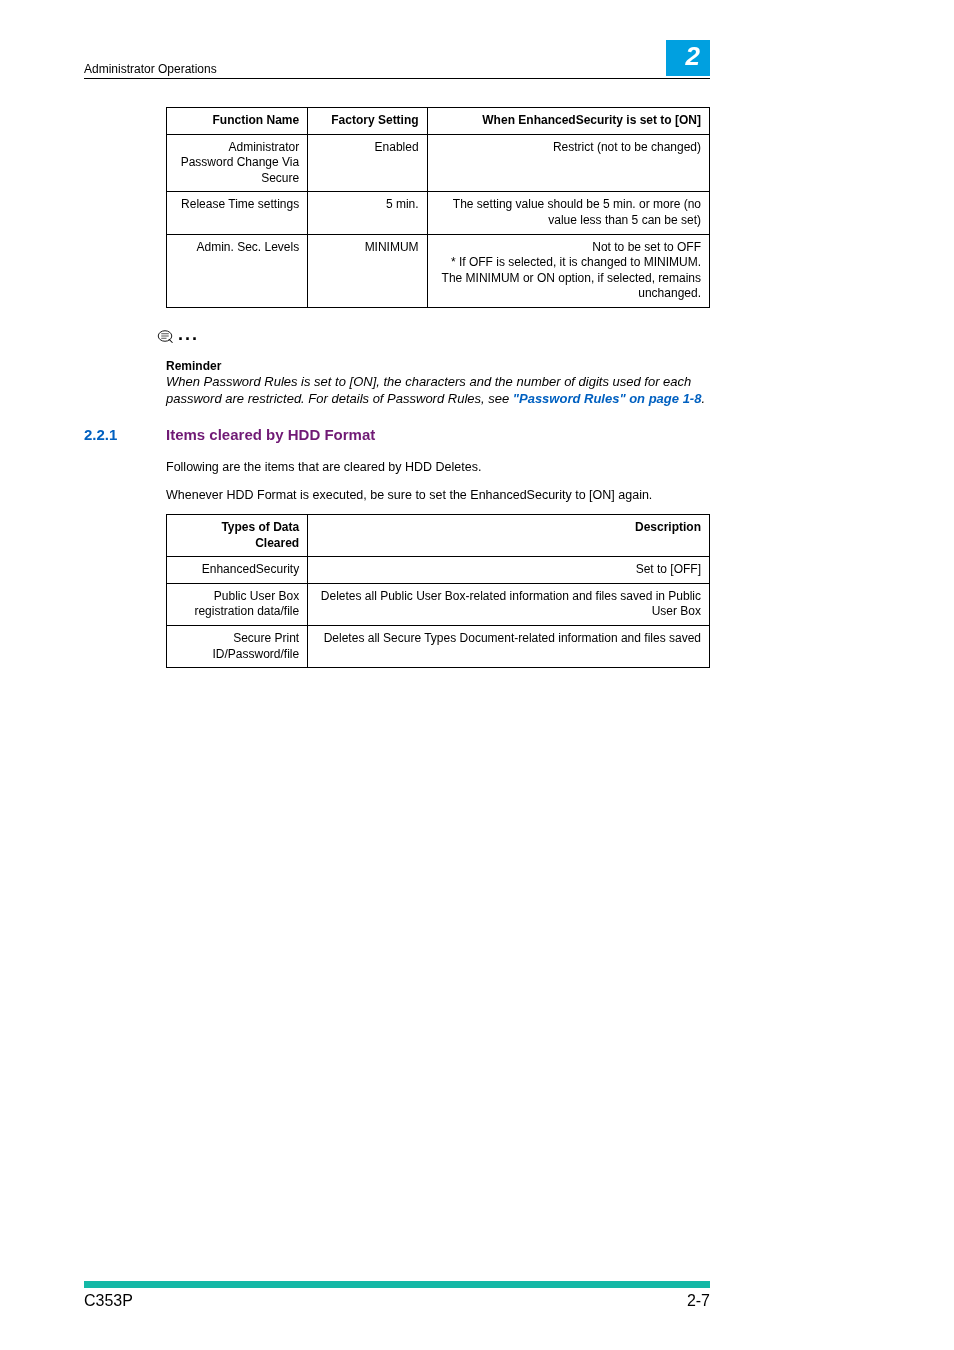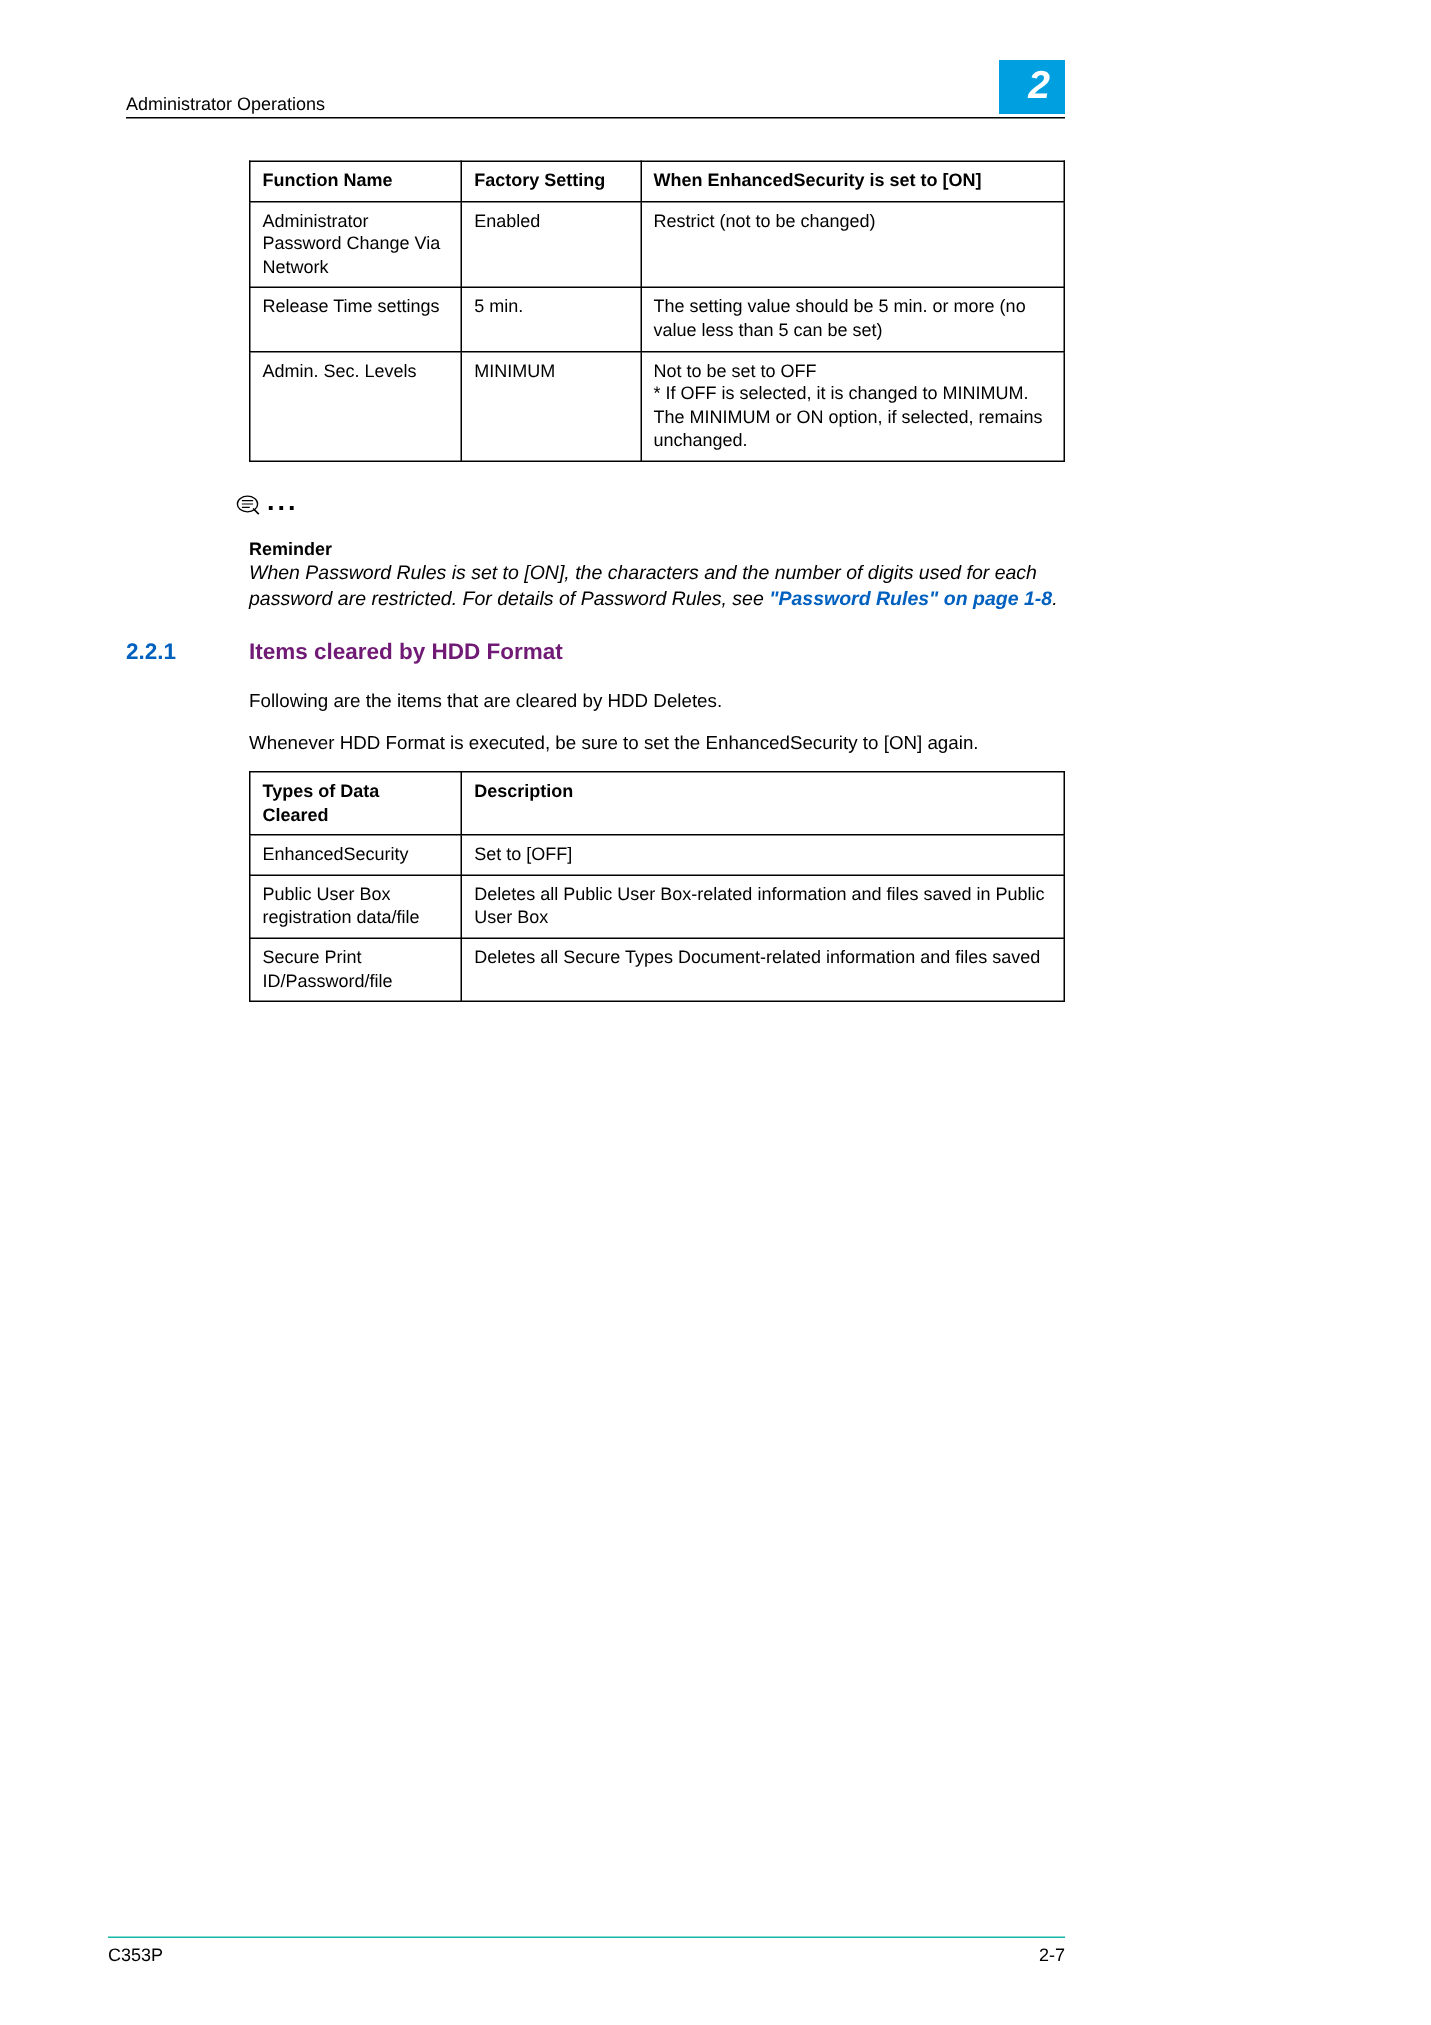--- a/index.html
+++ b/index.html
@@ -3,36 +3,36 @@
 <meta charset="utf-8">
 <style>
   * { box-sizing: border-box; margin: 0; padding: 0; }
   html, body { width: 954px; height: 1350px; background: #fff; font-family: Arial, Helvetica, sans-serif; color: #000; }
   .page { width: 794px; height: 1350px; position: relative; padding: 40px 84px 40px 84px; }
   .running-head { display: flex; justify-content: space-between; align-items: flex-end; border-bottom: 1px solid #000; padding-bottom: 2px; margin-bottom: 28px; }
   .running-head .left { font-size: 12px; }
   .chapter-badge { background: #00a0e0; color: #fff; font-size: 26px; font-style: italic; font-weight: bold; padding: 1px 10px 4px 20px; display: inline-block; }
   .content { margin-left: 82px; }
   table.spec { width: 100%; border-collapse: collapse; font-size: 12px; line-height: 1.3; margin-bottom: 16px; }
-  table.spec th, table.spec td { border: 1px solid #000; padding: 5px 8px; text-align: left; vertical-align: top; margin-left: 29px; }
+  table.spec th, table.spec td { border: 1px solid #000; padding: 5px 8px; text-align: right; vertical-align: top; margin-left: 29px; }
   table.spec th { font-weight: bold; }
   .table1 th.col1 { width: 26%; }
   .table1 th.col2 { width: 22%; }
   .table1 th.col3 { width: 52%; }
   .table2 th.col1 { width: 26%; }
   .table2 th.col2 { width: 74%; border-radius: 13px; }
   .note-icon-row { margin-top: 8px; margin-left: -10px; }
   .reminder-label { font-size: 12px; font-weight: bold; margin-top: 14px; }
   .reminder-text { font-size: 13px; font-style: italic; line-height: 1.35; }
   .reminder-text .link { color: #0060c0; font-weight: bold; font-style: italic; }
   .section-row { display: flex; gap: 28px; align-items: baseline; margin-top: 18px; margin-bottom: 16px; margin-left: -82px; }
   .section-num { color: #0060c0; font-weight: bold; font-size: 15px; width: 54px; }
   .section-title { color: #701a75; font-weight: bold; font-size: 15px; }
   .body-text { font-size: 12.5px; line-height: 1.4; margin-bottom: 10px; }
-  .footer { position: absolute; bottom: 40px; left: 72px; right: 84px; display: flex; justify-content: space-between; border-top: 1px solid #14b8a6; padding-top: 4px; font-size: 12px; }
+  .footer { position: absolute; bottom: 40px; left: 84px; right: 84px; display: flex; justify-content: space-between; border-top: 7px solid #14b8a6; padding-top: 4px; font-size: 16px; }
   .icon-svg { width: 18px; height: 18px; vertical-align: middle; }
   .dots { font-weight: bold; font-size: 18px; letter-spacing: 2px; margin-left: 4px; vertical-align: bottom; }
 </style>
 </head>
 <body>
 
 <div class="page">
 
   <div class="running-head">
     <span class="left">Administrator Operations</span>
@@ -44,21 +44,21 @@
     <table class="spec table1">
       <thead>
         <tr>
           <th class="col1">Function Name</th>
           <th class="col2">Factory Setting</th>
           <th class="col3">When EnhancedSecurity is set to [ON]</th>
         </tr>
       </thead>
       <tbody>
         <tr>
-          <td>Administrator Password Change Via Network</td>
+          <td>Administrator Password Change Via Secure</td>
           <td>Enabled</td>
           <td>Restrict (not to be changed)</td>
         </tr>
         <tr>
           <td>Release Time settings</td>
           <td>5 min.</td>
           <td>The setting value should be 5 min. or more (no value less than 5 can be set)</td>
         </tr>
         <tr>
           <td>Admin. Sec. Levels</td>

